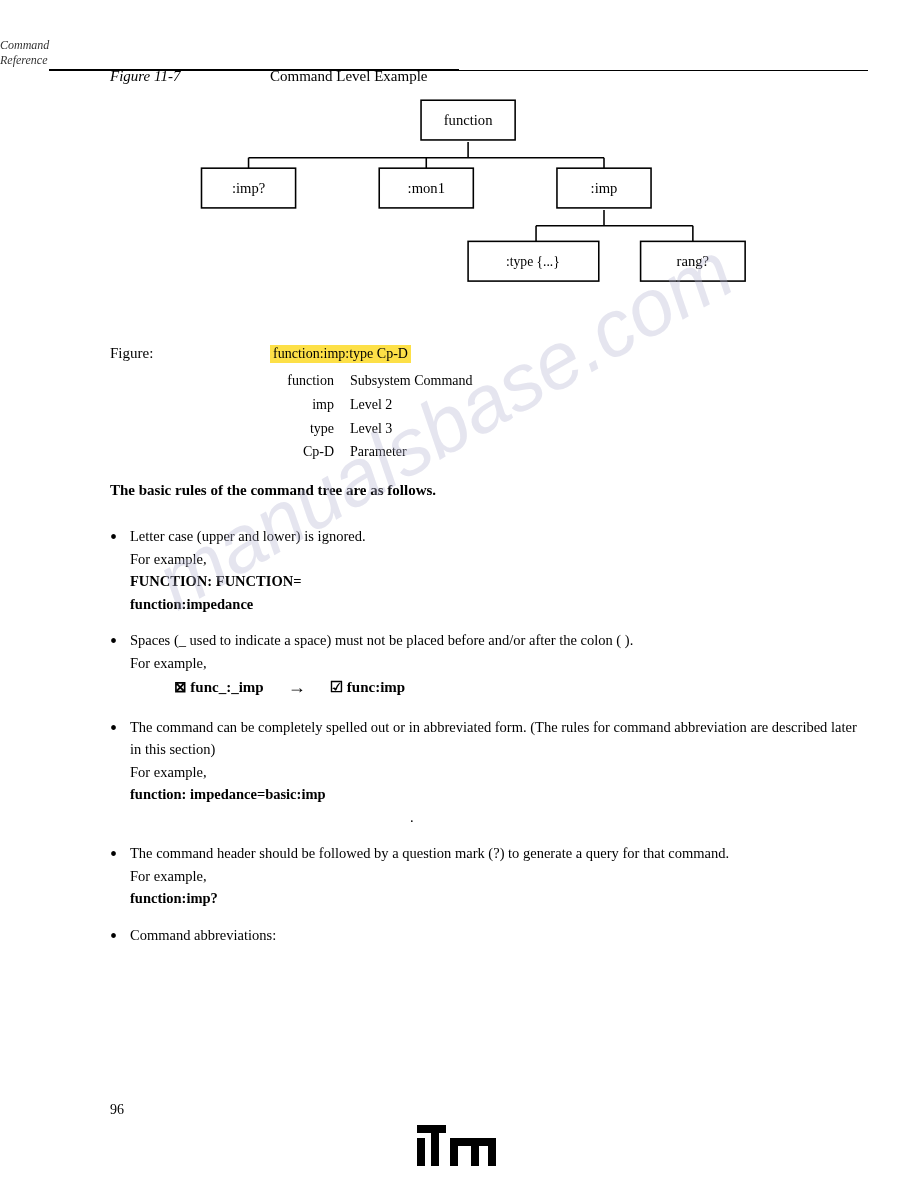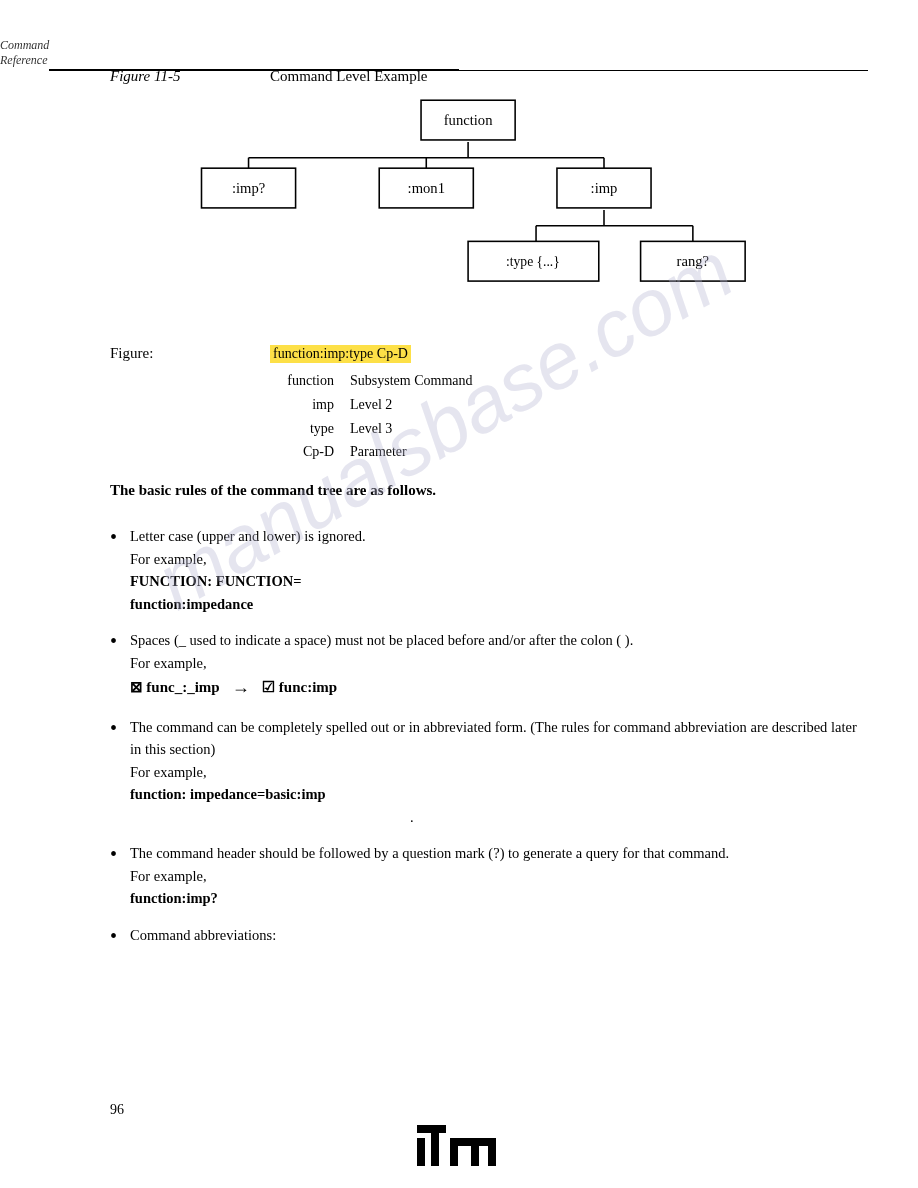--- a/index.html
+++ b/index.html
@@ -187,21 +187,21 @@
 
 <div class="header-rule">
   <span class="header-text">Command Reference</span>
   <div class="header-line-thick"></div>
   <div class="header-line-thin"></div>
 </div>
 
 <div class="content">
 
   <div class="figure-header">
-    <span class="figure-label">Figure 11-5</span>
+    <span class="figure-label">Figure 11-7</span>
     <span class="figure-title">Command Level Example</span>
   </div>
 
   <div class="tree-diagram">
     <svg viewBox="0 0 700 220">
 
       <line x1="330" y1="45" x2="330" y2="60" stroke="#000" stroke-width="1.5"></line>
 
       <line x1="120" y1="60" x2="460" y2="60" stroke="#000" stroke-width="1.5"></line>
 
@@ -272,21 +272,21 @@
           <span class="bold-text">FUNCTION: FUNCTION=</span><br>
           <span class="bold-text">function:impedance</span>
         </div>
       </li>
 
       <li>
         <span class="bullet-dot">•</span>
         <div class="bullet-content">
           Spaces (_ used to indicate a space) must not be placed before and/or after the colon ( ).<br>
           For example,<br>
-          <span style="display:inline-flex; align-items:center; gap:12px;">
+          <span style="display:inline-flex; align-items:center; gap:24px;margin-left:44px;">
             <span class="bold-text" style="font-size:15px;">⊠ func_:_imp</span>
             <span style="font-size:18px;">→</span>
             <span class="bold-text" style="font-size:15px;">☑ func:imp</span>
           </span>
         </div>
       </li>
 
       <li>
         <span class="bullet-dot">•</span>
         <div class="bullet-content">

